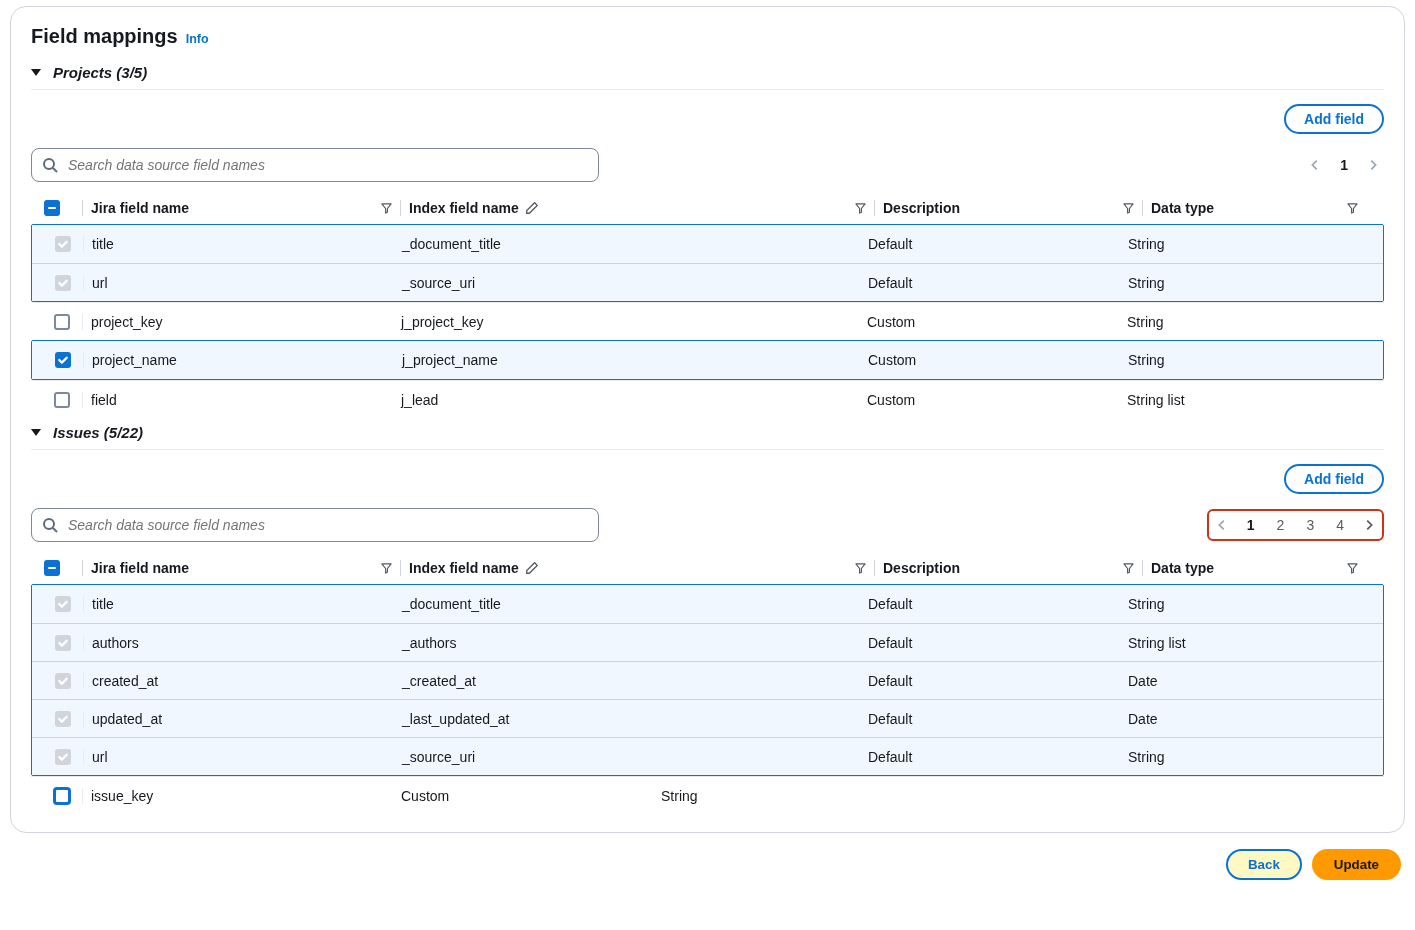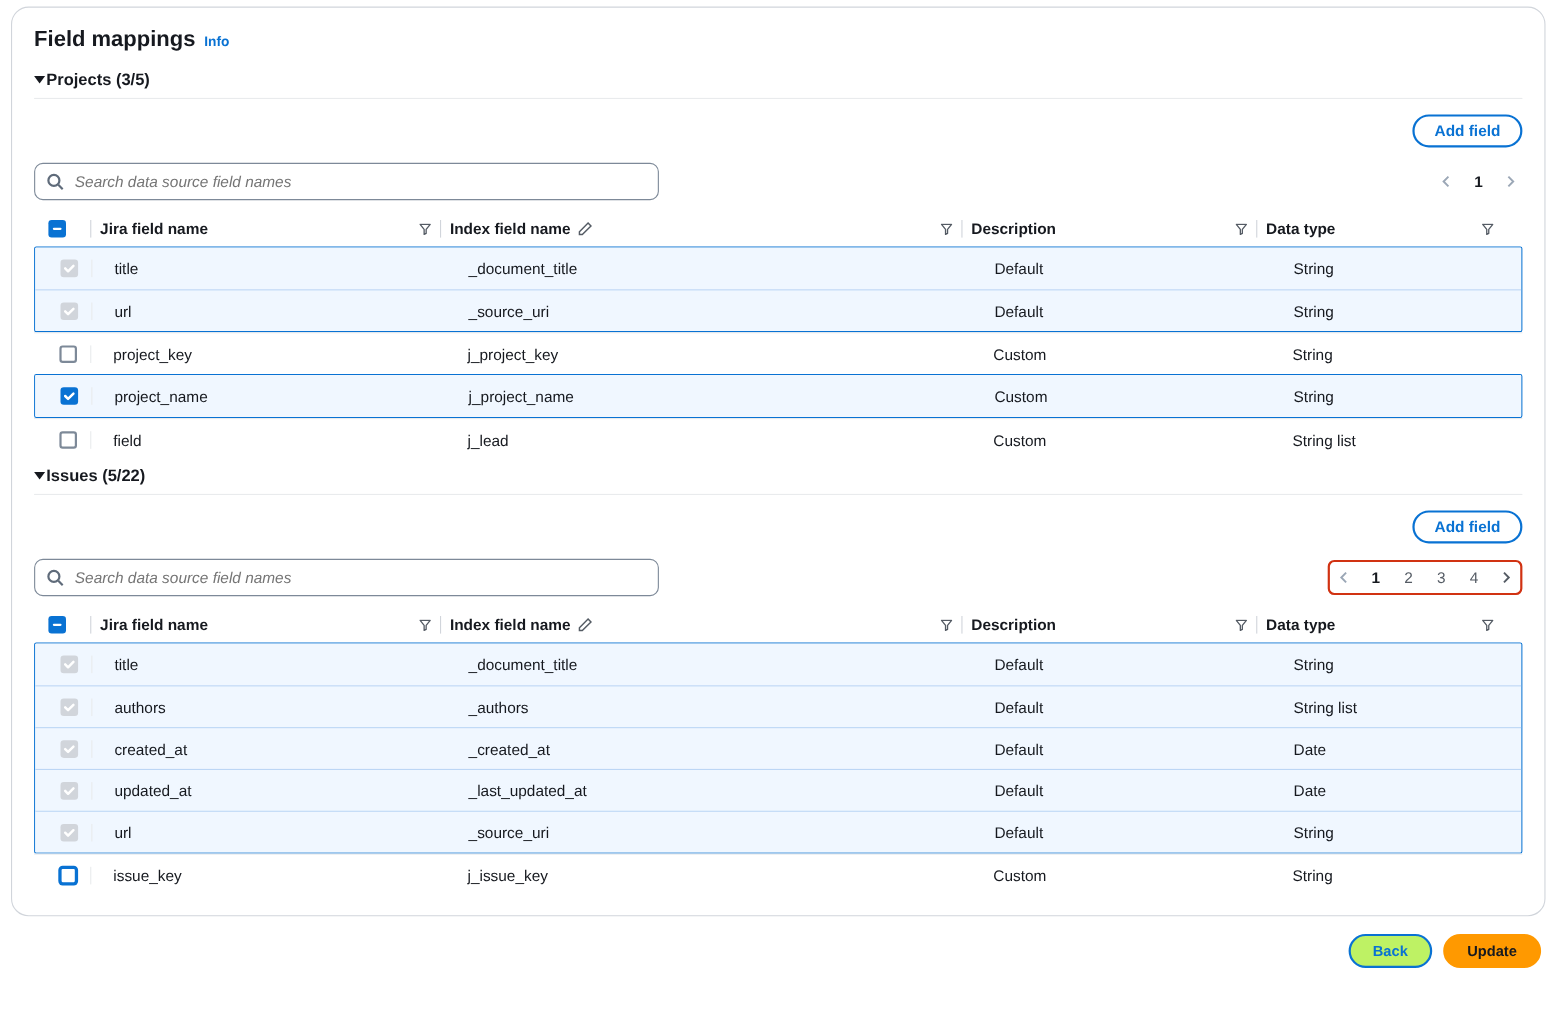--- a/index.html
+++ b/index.html
@@ -30,24 +30,25 @@
   }
   .panel-header {
     display: flex;
     align-items: baseline;
     gap: 8px;
     margin-bottom: 10px;
   }
   .panel-title { font-size: 20px; font-weight: 700; }
   .info-link { color: var(--blue); font-weight: 700; font-size: 12.5px; cursor: pointer; }
   .section-header {
-    display: flex; align-items: center; gap: 1px;
+    display: flex; align-items: center; gap: 12px;
     font-weight: 700; font-size: 15px; padding: 6px 0 8px 0;
     border-bottom: 1px solid var(--border-light);
     cursor: pointer;
+    font-style: italic;
   }
   .caret-down {
     width: 0; height: 0;
     border-left: 5px solid transparent;
     border-right: 5px solid transparent;
     border-top: 7px solid var(--text);
   }
   .toolbar {
     display: flex; justify-content: space-between; align-items: center;
     margin-top: 14px;
@@ -93,21 +94,20 @@
   .col-index { width: 466px; }
   .col-desc { width: 260px; text-align: center; }
   .col-type { flex: 1; }
   .th { font-weight: 700; position: relative; padding-right: 20px; border-right: 1px solid #d1d5db; margin-right: 8px; }
   .th:last-child { border-right: none; }
   .th .filter-icon { position: absolute; right: 8px; color: #545b64; display:flex; cursor:pointer; }
   .row {
     display: flex; align-items: center; padding: 8px 10px;
     border-top: 1px solid var(--border-light);
     min-height: 38px;
-    gap: 12px;
   }
   .group-selected { border: 1.5px solid var(--blue); border-radius: 2px; overflow: hidden; }
   .group-selected .row { border-top: 1px solid #bcd6f5; background: var(--row-selected); }
   .group-selected .row:first-child { border-top: none; }
 
   .edit-icon { margin-left: 6px; color: #545b64; display:inline-flex; }
 
   
   .cbx { width: 16px; height: 16px; border-radius: 3px; display: inline-flex; align-items: center; justify-content: center; cursor: pointer; }
   .cbx.indeterminate { background: var(--blue); position: relative; }
@@ -116,21 +116,21 @@
   .cbx.empty-focus { border: 2.5px solid var(--blue); background: #fff; box-shadow: 0 0 0 1px var(--blue); }
   .cbx.checked-disabled { background: #d1d5db; color: #fff; }
   .cbx.checked { background: var(--blue); color: #fff; }
   .cbx svg { width: 12px; height: 12px; }
 
   .footer {
     display: flex; justify-content: flex-end; gap: 10px;
     margin-top: 16px; padding-right: 4px;
   }
   .btn-back {
-    border: 2px solid var(--blue); color: var(--blue); background: #bef264;
+    border: 2px solid var(--blue); color: var(--blue); background: #fef9c3;
     border-radius: 20px; padding: 6px 20px; font-weight: 700; cursor: pointer; text-align: right;
   }
   .btn-update {
     border: 2px solid var(--orange); background: var(--orange); color: var(--text);
     border-radius: 20px; padding: 6px 20px; font-weight: 700; cursor: pointer;
   }
 </style>
 </head>
 <body>
 
@@ -503,23 +503,20 @@
             </div>
           </div>
         </div>
         <div class="row">
           <div class="td col-chk">
             <span class="cbx empty-focus"></span>
           </div>
           <div class="td col-jira">
             <span>issue_key</span>
           </div>
-          <div class="td col-index">
-            <span>j_issue_key</span>
-          </div>
           <div class="td col-desc">
             <span>Custom</span>
           </div>
           <div class="td col-type">
             <span>String</span>
           </div>
         </div>
       </div>
     </div>
 </div>

